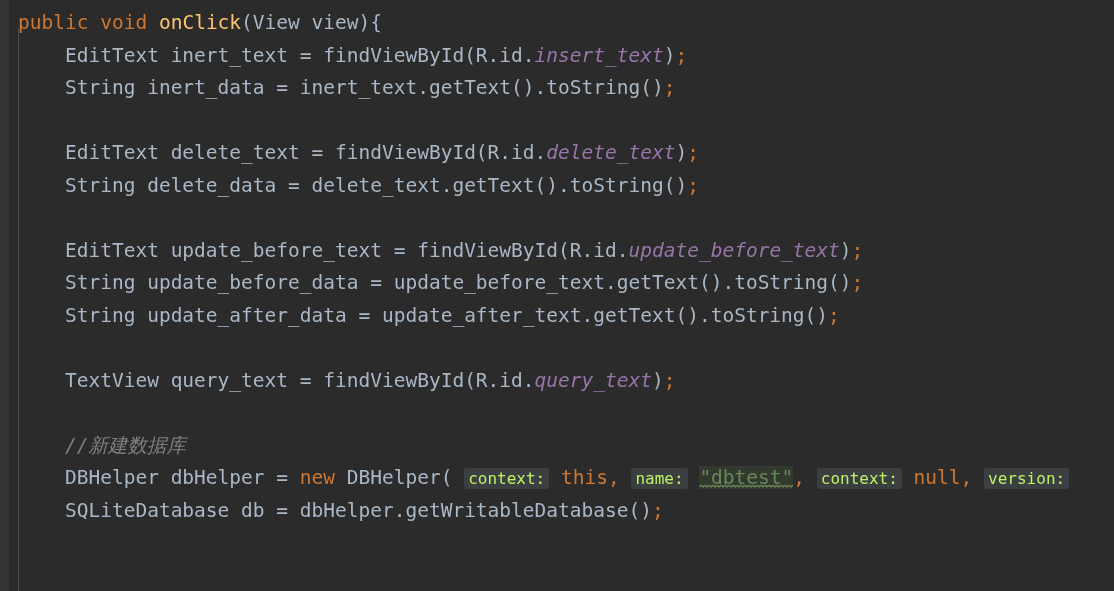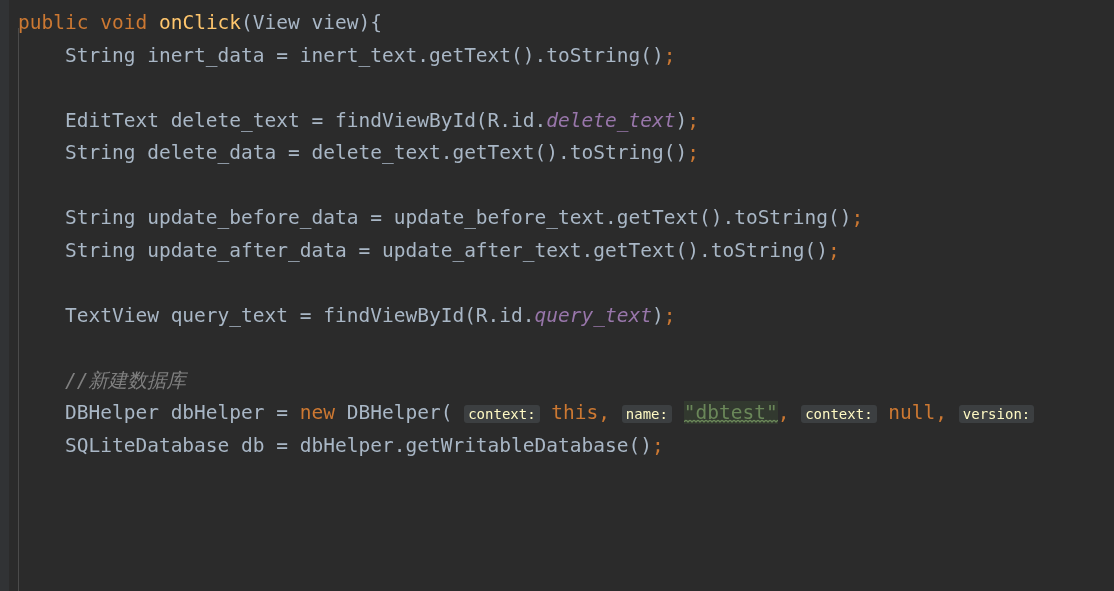--- a/index.html
+++ b/index.html
@@ -81,40 +81,42 @@
     left: 0;
     right: 0;
     bottom: 1px;
     height: 4px;
     overflow: hidden;
   }
   .str .squiggle svg { display: block; }
 
   
   .hint {
-    color: #fef9c3;
+    color: #bef264;
     background: #3C3F41;
     border-radius: 3px;
     padding: 1px 4px;
-    font-size: 14px;
+    font-size: 16px;
   }
 </style>
 </head>
 <body>
 
 <div id="editor">
   <div class="gutter-strip"></div>
   <div class="indent-guide"></div>
   <div class="code-area">
       <div class="line"><span></span><span class="kw">public</span><span class="plain"> </span><span class="kw">void</span><span class="plain"> </span><span class="method">onClick</span><span class="plain">(View view){</span></div>
+      <div class="line"><span>    </span><span class="plain">EditText inert_text = findViewById(R.id.</span><span class="field">insert_text</span><span class="plain">)</span><span class="semi">;</span></div>
       <div class="line"><span>    </span><span class="plain">String inert_data = inert_text.getText().toString()</span><span class="semi">;</span></div>
       <div class="line">&nbsp;</div>
       <div class="line"><span>    </span><span class="plain">EditText delete_text = findViewById(R.id.</span><span class="field">delete_text</span><span class="plain">)</span><span class="semi">;</span></div>
       <div class="line"><span>    </span><span class="plain">String delete_data = delete_text.getText().toString()</span><span class="semi">;</span></div>
       <div class="line">&nbsp;</div>
+      <div class="line"><span>    </span><span class="plain">EditText update_before_text = findViewById(R.id.</span><span class="field">update_before_text</span><span class="plain">)</span><span class="semi">;</span></div>
       <div class="line"><span>    </span><span class="plain">String update_before_data = update_before_text.getText().toString()</span><span class="semi">;</span></div>
       <div class="line"><span>    </span><span class="plain">String update_after_data = update_after_text.getText().toString()</span><span class="semi">;</span></div>
       <div class="line">&nbsp;</div>
       <div class="line"><span>    </span><span class="plain">TextView query_text = findViewById(R.id.</span><span class="field">query_text</span><span class="plain">)</span><span class="semi">;</span></div>
       <div class="line">&nbsp;</div>
       <div class="line"><span>    </span><span class="comment">//新建数据库</span></div>
       <div class="line"><span>    </span><span class="plain">DBHelper dbHelper = </span><span class="kw">new</span><span class="plain"> DBHelper(</span><span class="plain"> </span><span class="hint">context:</span><span class="plain"> </span><span class="kw">this</span><span class="semi">,</span><span class="plain"> </span><span class="hint">name:</span><span class="plain"> </span><span class="str">"dbtest"<span class="squiggle"><svg width="400" height="4" viewBox="0 0 400 4" preserveAspectRatio="none">
               <path d="M0 3 q 2 -3 4 0 q 2 -3 4 0 q 2 -3 4 0 q 2 -3 4 0 q 2 -3 4 0 q 2 -3 4 0 q 2 -3 4 0 q 2 -3 4 0 q 2 -3 4 0 q 2 -3 4 0 q 2 -3 4 0 q 2 -3 4 0 q 2 -3 4 0 q 2 -3 4 0 q 2 -3 4 0 q 2 -3 4 0 q 2 -3 4 0 q 2 -3 4 0 q 2 -3 4 0 q 2 -3 4 0 q 2 -3 4 0 q 2 -3 4 0 q 2 -3 4 0 q 2 -3 4 0 q 2 -3 4 0 q 2 -3 4 0 q 2 -3 4 0 q 2 -3 4 0 q 2 -3 4 0 q 2 -3 4 0 q 2 -3 4 0 q 2 -3 4 0 q 2 -3 4 0 q 2 -3 4 0 q 2 -3 4 0 q 2 -3 4 0 q 2 -3 4 0 q 2 -3 4 0 q 2 -3 4 0 q 2 -3 4 0 q 2 -3 4 0 q 2 -3 4 0 q 2 -3 4 0 q 2 -3 4 0 q 2 -3 4 0 q 2 -3 4 0 q 2 -3 4 0 q 2 -3 4 0 q 2 -3 4 0 q 2 -3 4 0 q 2 -3 4 0 q 2 -3 4 0 q 2 -3 4 0 q 2 -3 4 0 q 2 -3 4 0 q 2 -3 4 0 q 2 -3 4 0 q 2 -3 4 0 q 2 -3 4 0 q 2 -3 4 0 q 2 -3 4 0 q 2 -3 4 0 q 2 -3 4 0 q 2 -3 4 0 q 2 -3 4 0 q 2 -3 4 0 q 2 -3 4 0 q 2 -3 4 0 q 2 -3 4 0 q 2 -3 4 0 q 2 -3 4 0 q 2 -3 4 0 q 2 -3 4 0 q 2 -3 4 0 q 2 -3 4 0 q 2 -3 4 0 q 2 -3 4 0 q 2 -3 4 0 q 2 -3 4 0 q 2 -3 4 0 q 2 -3 4 0 q 2 -3 4 0 q 2 -3 4 0 q 2 -3 4 0 q 2 -3 4 0 q 2 -3 4 0 q 2 -3 4 0 q 2 -3 4 0 q 2 -3 4 0 q 2 -3 4 0 q 2 -3 4 0 q 2 -3 4 0 q 2 -3 4 0 q 2 -3 4 0 q 2 -3 4 0 q 2 -3 4 0 q 2 -3 4 0 q 2 -3 4 0 q 2 -3 4 0 q 2 -3 4 0" stroke="#6A8759" stroke-width="1.3" fill="none"></path>
             </svg></span></span><span class="semi">,</span><span class="plain"> </span><span class="hint">context:</span><span class="plain"> </span><span class="kw">null</span><span class="semi">,</span><span class="plain"> </span><span class="hint">version:</span><span class="plain"> </span></div>
       <div class="line"><span>    </span><span class="plain">SQLiteDatabase db = dbHelper.getWritableDatabase()</span><span class="semi">;</span></div>

